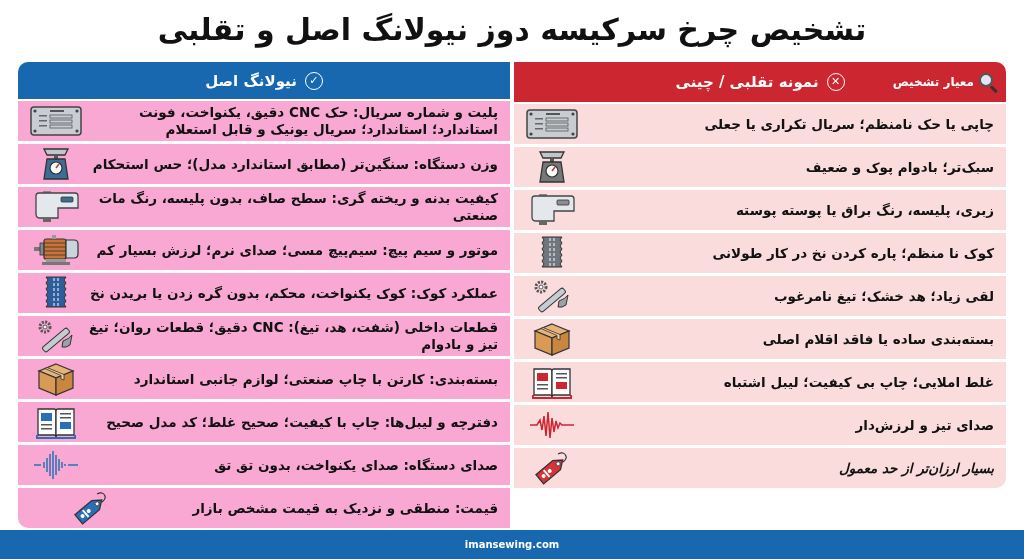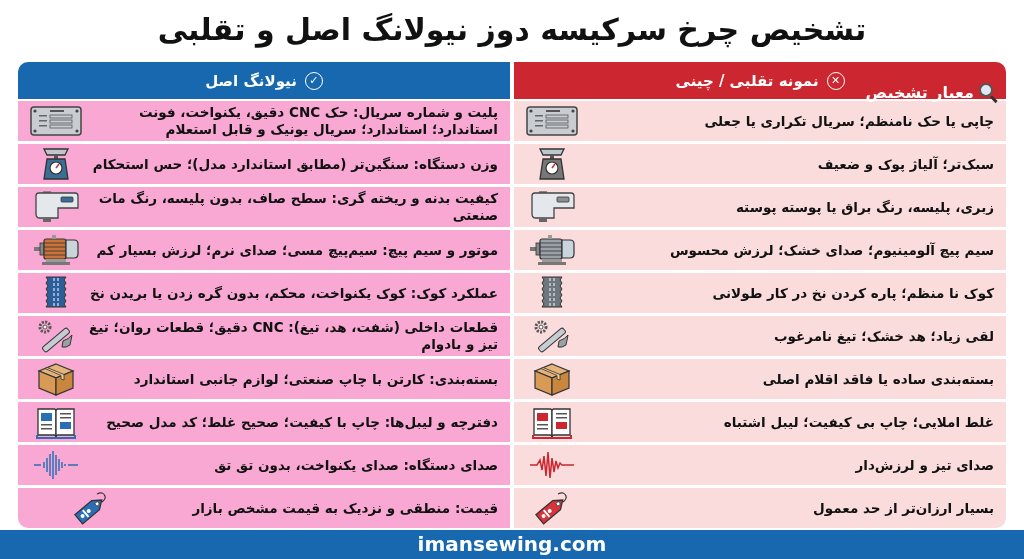--- a/index.html
+++ b/index.html
@@ -19,43 +19,43 @@
   .col { flex: 1; display: flex; flex-direction: column; }
   .col-head {
     height: 40px; display: flex; align-items: center; justify-content: center;
     color: #fff; font-weight: bold; font-size: 15px; direction: rtl; position: relative;
   }
   .col-real .col-head { background: #1768ae; border-radius: 10px 0 0 0; }
   .col-fake .col-head { background: #cc2630; border-radius: 0 10px 0 0; }
   .head-icon { display: inline-block; width: 18px; height: 18px; border: 1.8px solid #fff; border-radius: 50%;
     margin-left: 8px; font-size: 11px; line-height: 15px; text-align: center; }
   .criteria {
-    position: absolute; right: 8px; top: 0; height: 40px; display: flex; align-items: flex-end;
-    font-size: 16px; font-weight: bold; gap: 4px;
+    position: absolute; right: 8px; top: 0; height: 40px; display: flex; align-items: center;
+    font-size: 12px; font-weight: bold; gap: 4px;
   }
   .mag { width: 20px; height: 20px; position: relative; }
   .mag .lens { position: absolute; left: 1px; top: 1px; width: 14px; height: 14px; border-radius: 50%;
     background: #dfe8f2; border: 2px solid #555; }
   .mag .handle { position: absolute; left: 13px; top: 13px; width: 8px; height: 3px; background: #333; transform: rotate(45deg); transform-origin: left center; }
 
   .rows { display: flex; flex-direction: column; gap: 3px; margin-top: 2px; }
   .row {
     height: 40px; display: flex; align-items: center; direction: rtl;
     padding: 0 12px 0 10px; font-size: 13.5px; font-weight: bold; color: #111;
   }
   .col-real .row { background: #f9a8d4; }
   .col-fake .row { background: #fadcdd; }
   .col-real .row:last-child { border-radius: 0 0 0 10px; padding-left: 45px; }
-  .col-fake .row:last-child { border-radius: 0 0 10px 0; }
+  .col-fake .row:last-child { border-radius: 0 0 10px 0; font-style: italic; }
   .row-text { flex: 1; text-align: right; line-height: 17px; }
   .icon { width: 56px; height: 34px; display: flex; align-items: center; justify-content: center; flex: none; }
 
   .footer {
     position: absolute; left: 0; top: 530px; width: 1024px; height: 29px;
-    background: #1768ae; color: #fff; text-align: center; font-weight: bold; font-size: 20px; line-height: 29px;
+    background: #1768ae; color: #fff; text-align: center; font-weight: bold; font-size: 10px; line-height: 29px;
   }
 </style>
 </head>
 <body>
 
 <div class="title">تشخیص چرخ سرکیسه دوز نیولانگ اصل و تقلبی</div>
 
 <div class="table">
 
   <div class="col col-real">
@@ -237,59 +237,39 @@
               <rect x="9" y="9" width="8" height="1.5" fill="#666"></rect>
               <rect x="20" y="9" width="22" height="3" fill="none" stroke="#555" stroke-width="0.8"></rect>
               <rect x="9" y="14" width="8" height="1.5" fill="#666"></rect>
               <rect x="20" y="14" width="22" height="3" fill="none" stroke="#555" stroke-width="0.8"></rect>
               <rect x="9" y="19" width="8" height="1.5" fill="#666"></rect>
               <rect x="20" y="19" width="22" height="3" fill="none" stroke="#555" stroke-width="0.8"></rect>
             </svg>
           </div>
         </div>
         <div class="row">
-          <div class="row-text">سبک‌تر؛ آلیاژ پوک و ضعیف</div>
+          <div class="row-text">سبک‌تر؛ بادوام پوک و ضعیف</div>
           <div class="icon">
             <svg width="30" height="34" viewBox="0 0 30 34">
               <path d="M3 2 h24 l-3 6 h-18 z" fill="#bfc6cc" stroke="#333" stroke-width="1.3"></path>
               <rect x="13" y="8" width="4" height="4" fill="#555"></rect>
               <path d="M6 12 h18 l3 20 h-24 z" fill="#777" stroke="#333" stroke-width="1.3"></path>
               <circle cx="15" cy="21" r="6" fill="#fff" stroke="#333" stroke-width="1.2"></circle>
               <path d="M15 21 l3 -4" stroke="#c33" stroke-width="1.5"></path>
             </svg>
           </div>
         </div>
         <div class="row">
           <div class="row-text">زبری، پلیسه، رنگ براق یا پوسته پوسته</div>
           <div class="icon">
             <svg width="46" height="34" viewBox="0 0 46 34">
               <rect x="10" y="1" width="8" height="3" fill="#888"></rect>
               <path d="M3 6 q0 -3 3 -3 h36 q3 0 3 3 v12 h-20 v10 h-18 q-4 0 -4 -4 z" fill="#e4e8ec" stroke="#444" stroke-width="1.3"></path>
               <rect x="28" y="7" width="12" height="5" rx="1" fill="#8a8f94" stroke="#333" stroke-width="0.8"></rect>
               <rect x="10" y="28" width="8" height="4" fill="#666"></rect>
-            </svg>
-          </div>
-        </div>
-        <div class="row">
-          <div class="row-text">سیم پیچ آلومینیوم؛ صدای خشک؛ لرزش محسوس</div>
-          <div class="icon">
-            <svg width="48" height="34" viewBox="0 0 48 34">
-              <rect x="2" y="14" width="8" height="4" fill="#777"></rect>
-              <rect x="8" y="10" width="4" height="12" fill="#888" stroke="#333" stroke-width="0.8"></rect>
-              <rect x="12" y="6" width="22" height="20" rx="2" fill="#9aa1a7" stroke="#333" stroke-width="1.2"></rect>
-              <g stroke="#333" stroke-width="0.8">
-                <line x1="12" y1="10" x2="34" y2="10"></line>
-                <line x1="12" y1="14" x2="34" y2="14"></line>
-                <line x1="12" y1="18" x2="34" y2="18"></line>
-                <line x1="12" y1="22" x2="34" y2="22"></line>
-              </g>
-              <path d="M34 7 h8 q4 0 4 4 v10 q0 4 -4 4 h-8 z" fill="#c9d4dc" stroke="#333" stroke-width="1.2"></path>
-              <rect x="20" y="2" width="4" height="4" fill="#999"></rect>
-              <rect x="14" y="26" width="20" height="3" fill="#999"></rect>
-              <rect x="10" y="29" width="28" height="3" fill="#777"></rect>
             </svg>
           </div>
         </div>
         <div class="row">
           <div class="row-text">کوک نا منظم؛ پاره کردن نخ در کار طولانی</div>
           <div class="icon">
             <svg width="26" height="34" viewBox="0 0 26 34">
               <path d="M3 1 h20 l-2 3 l2 3 l-2 3 l2 3 l-2 3 l2 3 l-2 3 l2 3 l-2 3 l2 3 h-20 l2 -3 l-2 -3 l2 -3 l-2 -3 l2 -3 l-2 -3 l2 -3 l-2 -3 l2 -3 l-2 -3 z" fill="#6f777e" stroke="#333" stroke-width="1"></path>
               <line x1="11" y1="2" x2="11" y2="32" stroke="#fff" stroke-width="1" stroke-dasharray="3 2"></line>
               <line x1="15" y1="2" x2="15" y2="32" stroke="#fff" stroke-width="1" stroke-dasharray="3 2"></line>

